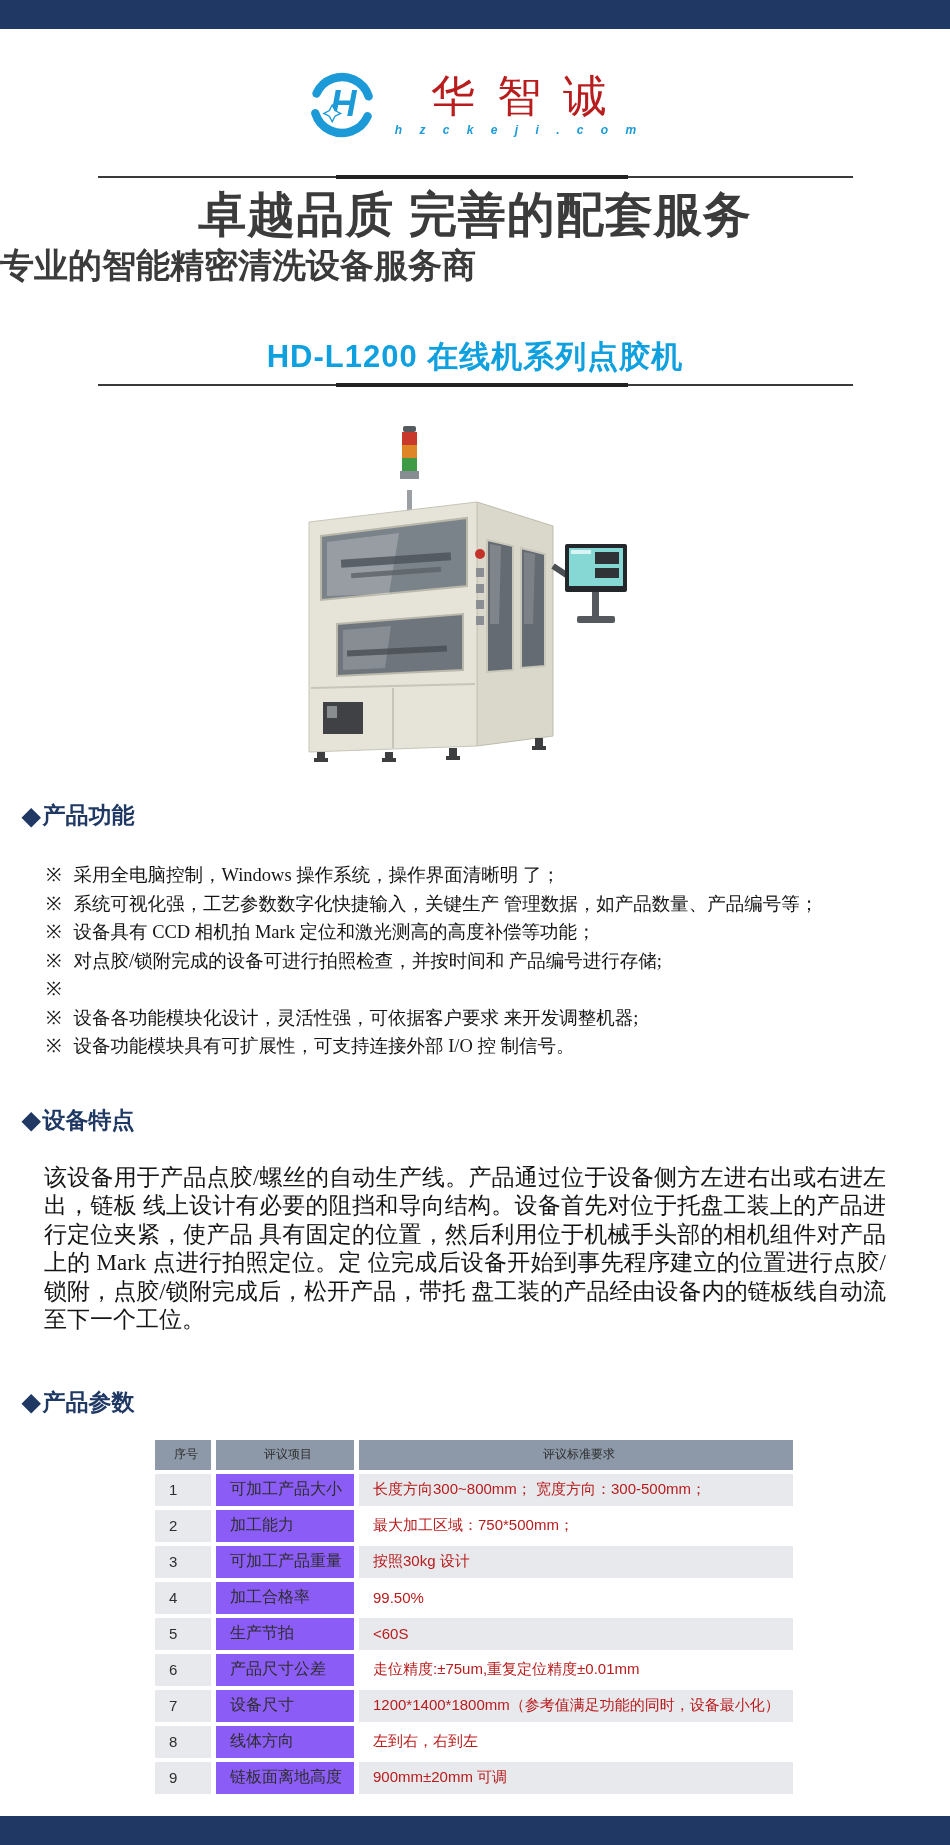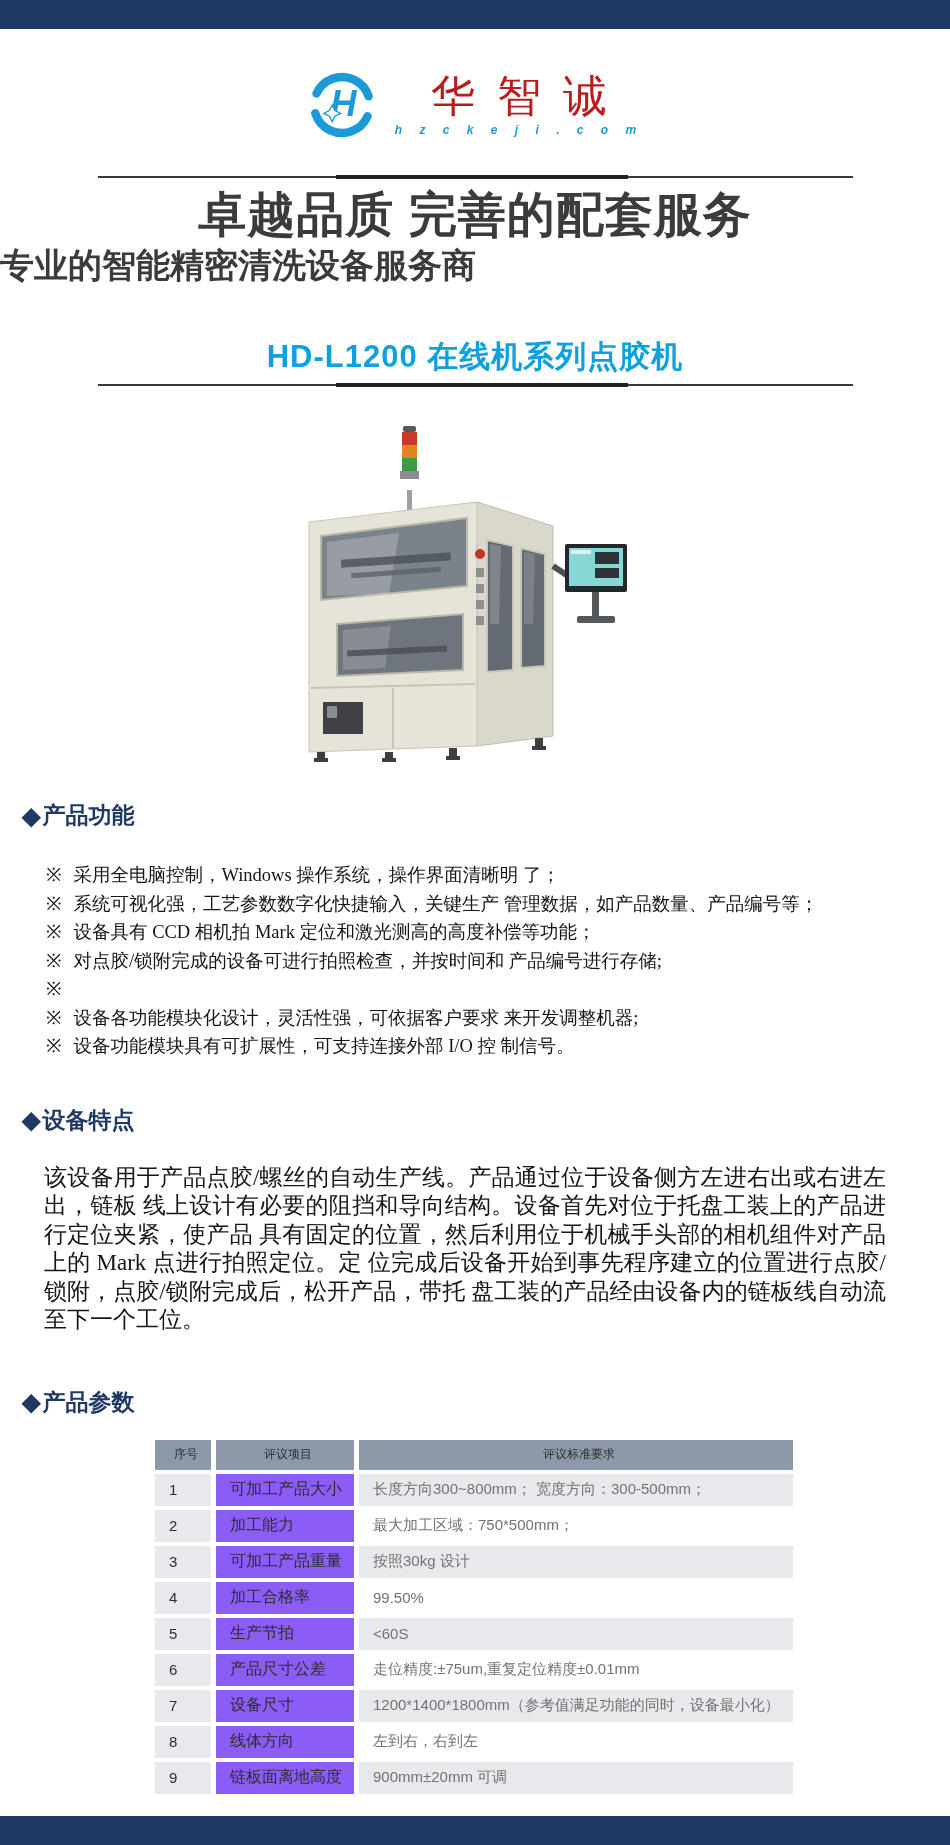--- a/index.html
+++ b/index.html
@@ -55,21 +55,21 @@
 
   
   .params-table { border-collapse:separate; border-spacing:5px 4px; margin:18px 0 0 150px; table-layout:fixed; width:648px; }
   .params-table th {
     background:#8D99A9; color:#2e2e2e; font-weight:normal; font-size:12px;
     text-align:center; padding:5px 8px 5px 14px; height:20px;
   }
   .params-table td { font-size:15px; padding:4px 8px 4px 14px; height:24px; vertical-align:middle; }
   .params-table td.c1 { background:#E7E9ED; color:#2e2e2e; }
   .params-table td.c2 { background:#8b5cf6; color:#2e2e2e; font-size:16px; }
-  .params-table td.c3 { color:#737373; }
+  .params-table td.c3 { color:#b91c1c; }
   .params-table tr.odd  td.c3 { background:#E7E9ED; }
   .params-table tr.even td.c3 { background:#ffffff; }
 </style>
 </head>
 <body>
 
 <div class="bar top"></div>
 
 <div class="logo-row">
   <svg class="logo-icon" viewBox="0 0 100 100">

